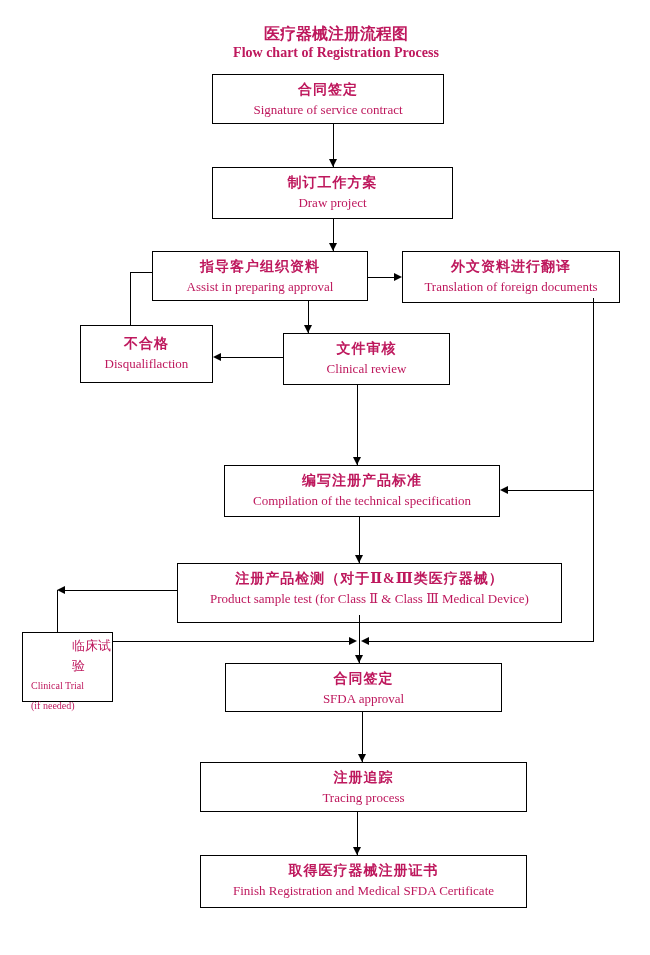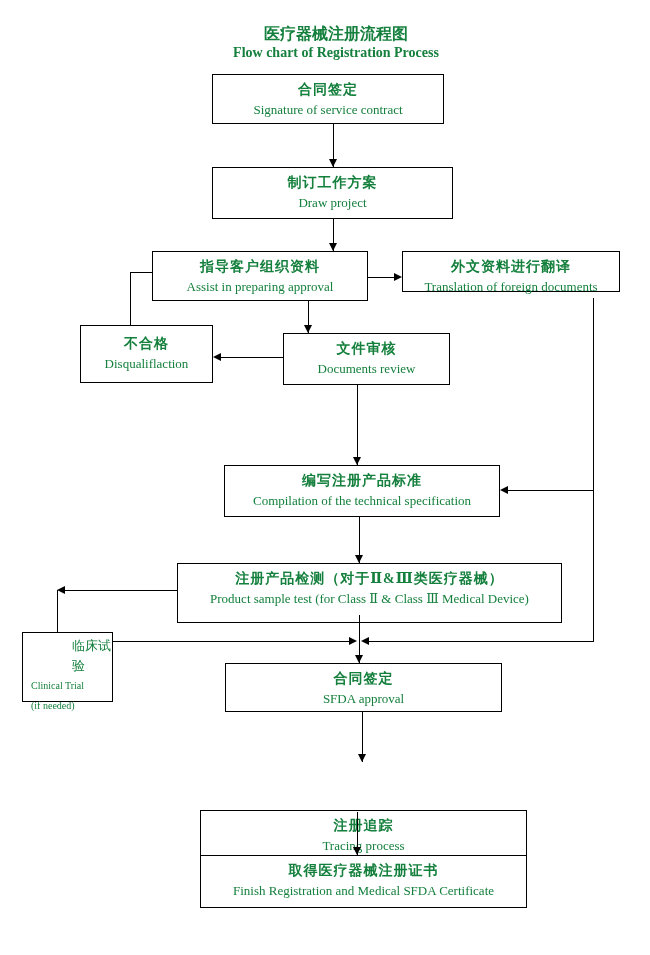--- a/index.html
+++ b/index.html
@@ -2,21 +2,21 @@
 <html><head>
 <meta charset="utf-8">
 <style>
   html, body { margin: 0; padding: 0; background: #ffffff; }
   #canvas {
     position: relative;
     width: 650px;
     height: 955px;
     background: #ffffff;
     font-family: "Liberation Serif", "DejaVu Serif", serif;
-    color: #15803d;
+    color: #be185d;
     overflow: hidden;
   }
   .title-zh {
     position: absolute; left: 11px; top: 24px; width: 650px;
     text-align: center; font-weight: bold; font-size: 16px;
   }
   .title-en {
     position: absolute; left: 11px; top: 45px; width: 650px;
     text-align: center; font-weight: bold; font-size: 14px;
   }
@@ -64,33 +64,33 @@
   <div class="node" style="left:212px; top:167px; width:241px; height:52px;">
     <div class="zh">制订工作方案</div>
     <div class="en">Draw project</div>
   </div>
 
   <div class="node" style="left:152px; top:251px; width:216px; height:50px;">
     <div class="zh">指导客户组织资料</div>
     <div class="en">Assist in preparing approval</div>
   </div>
 
-  <div class="node" style="left:402px; top:251px; width:218px; height:41px;">
+  <div class="node" style="left:402px; top:251px; width:218px; height:52px;">
     <div class="zh">外文资料进行翻译</div>
     <div class="en">Translation of foreign documents</div>
   </div>
 
   <div class="node" style="left:80px; top:325px; width:133px; height:58px;">
     <div class="zh" style="margin-top:8px;">不合格</div>
     <div class="en">Disqualiflaction</div>
   </div>
 
   <div class="node" style="left:283px; top:333px; width:167px; height:52px;">
     <div class="zh">文件审核</div>
-    <div class="en">Documents review</div>
+    <div class="en">Clinical review</div>
   </div>
 
   <div class="node" style="left:224px; top:465px; width:276px; height:52px;">
     <div class="zh">编写注册产品标准</div>
     <div class="en">Compilation of the technical specification</div>
   </div>
 
   <div class="node" style="left:177px; top:563px; width:385px; height:60px;">
     <div class="zh">注册产品检测（对于Ⅱ&amp;Ⅲ类医疗器械）</div>
     <div class="en">Product sample test (for Class Ⅱ &amp; Class Ⅲ Medical Device)</div>
@@ -100,21 +100,21 @@
     <div class="zh">临床试验</div>
     <div class="en">Clinical Trial</div>
     <div class="en">(if needed)</div>
   </div>
 
   <div class="node" style="left:225px; top:663px; width:277px; height:49px;">
     <div class="zh">合同签定</div>
     <div class="en">SFDA approval</div>
   </div>
 
-  <div class="node" style="left:200px; top:762px; width:327px; height:50px;margin-top:48px;">
+  <div class="node" style="left:200px; top:762px; width:327px; height:50px;">
     <div class="zh">注册追踪</div>
     <div class="en">Tracing process</div>
   </div>
 
   <div class="node" style="left:200px; top:855px; width:327px; height:53px;">
     <div class="zh">取得医疗器械注册证书</div>
     <div class="en">Finish Registration and Medical SFDA Certificate</div>
   </div>
 
   <div class="vline" style="left:333px; top:124px; height:43px;"></div>

